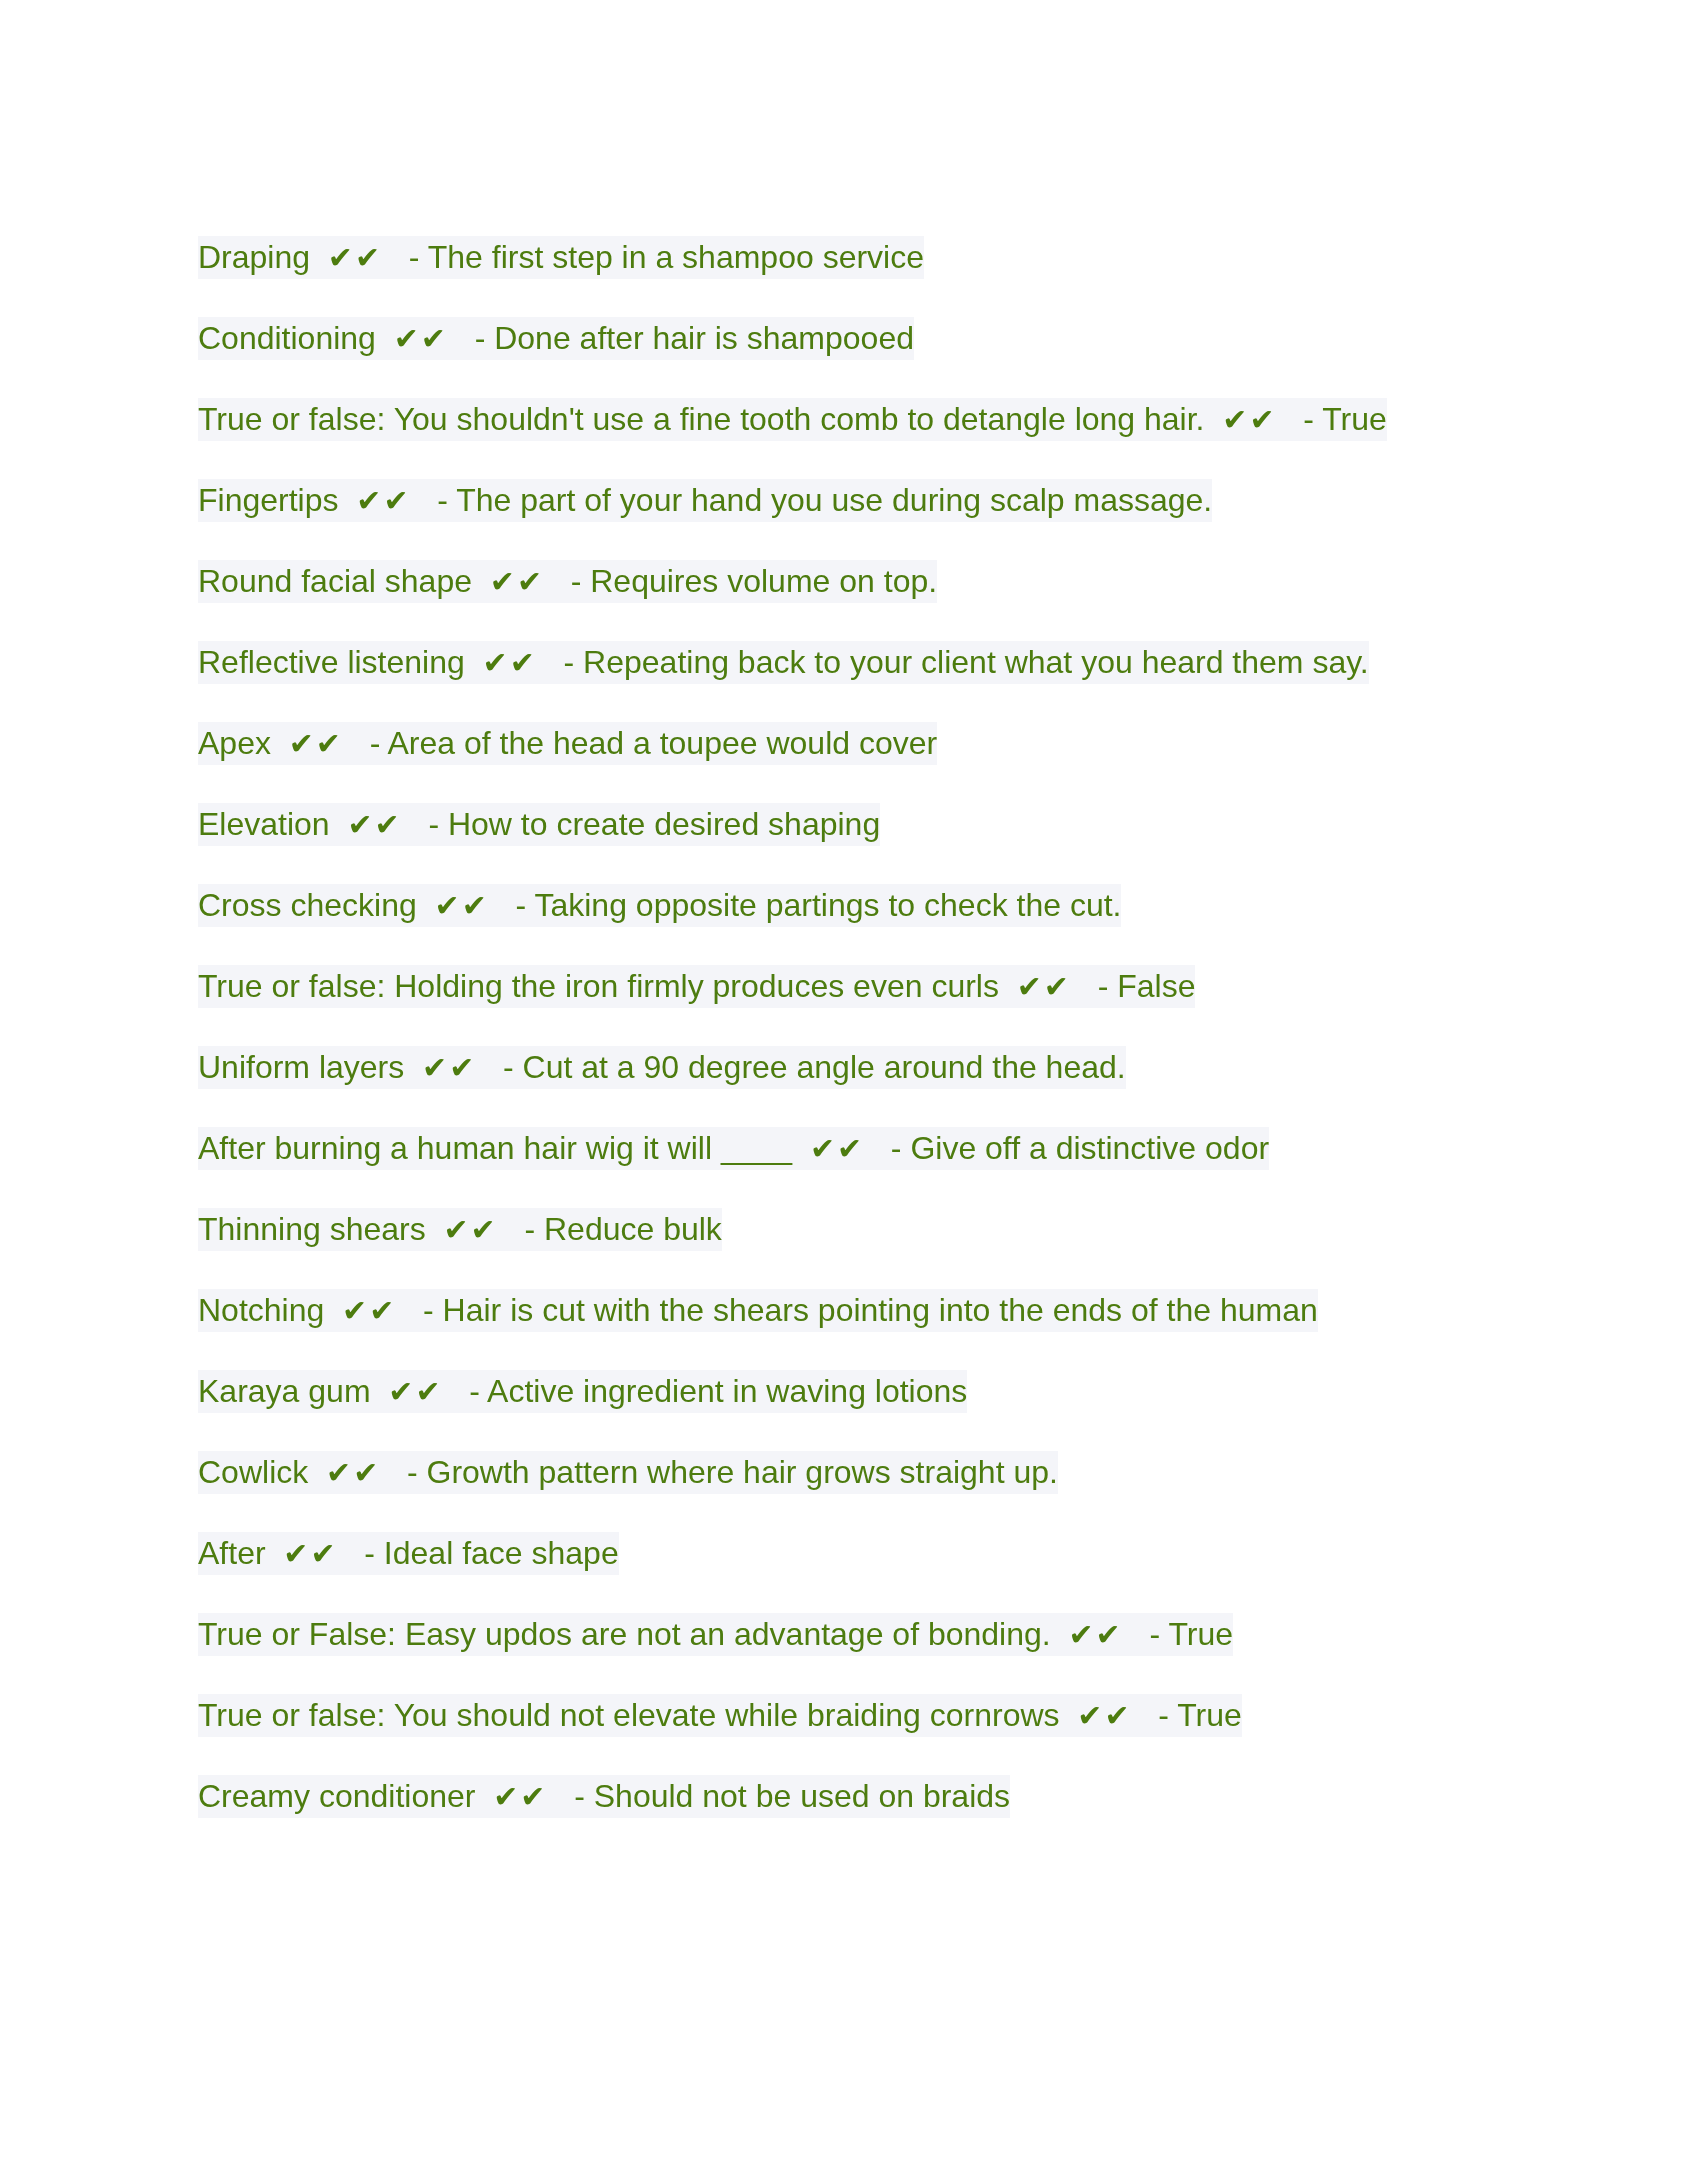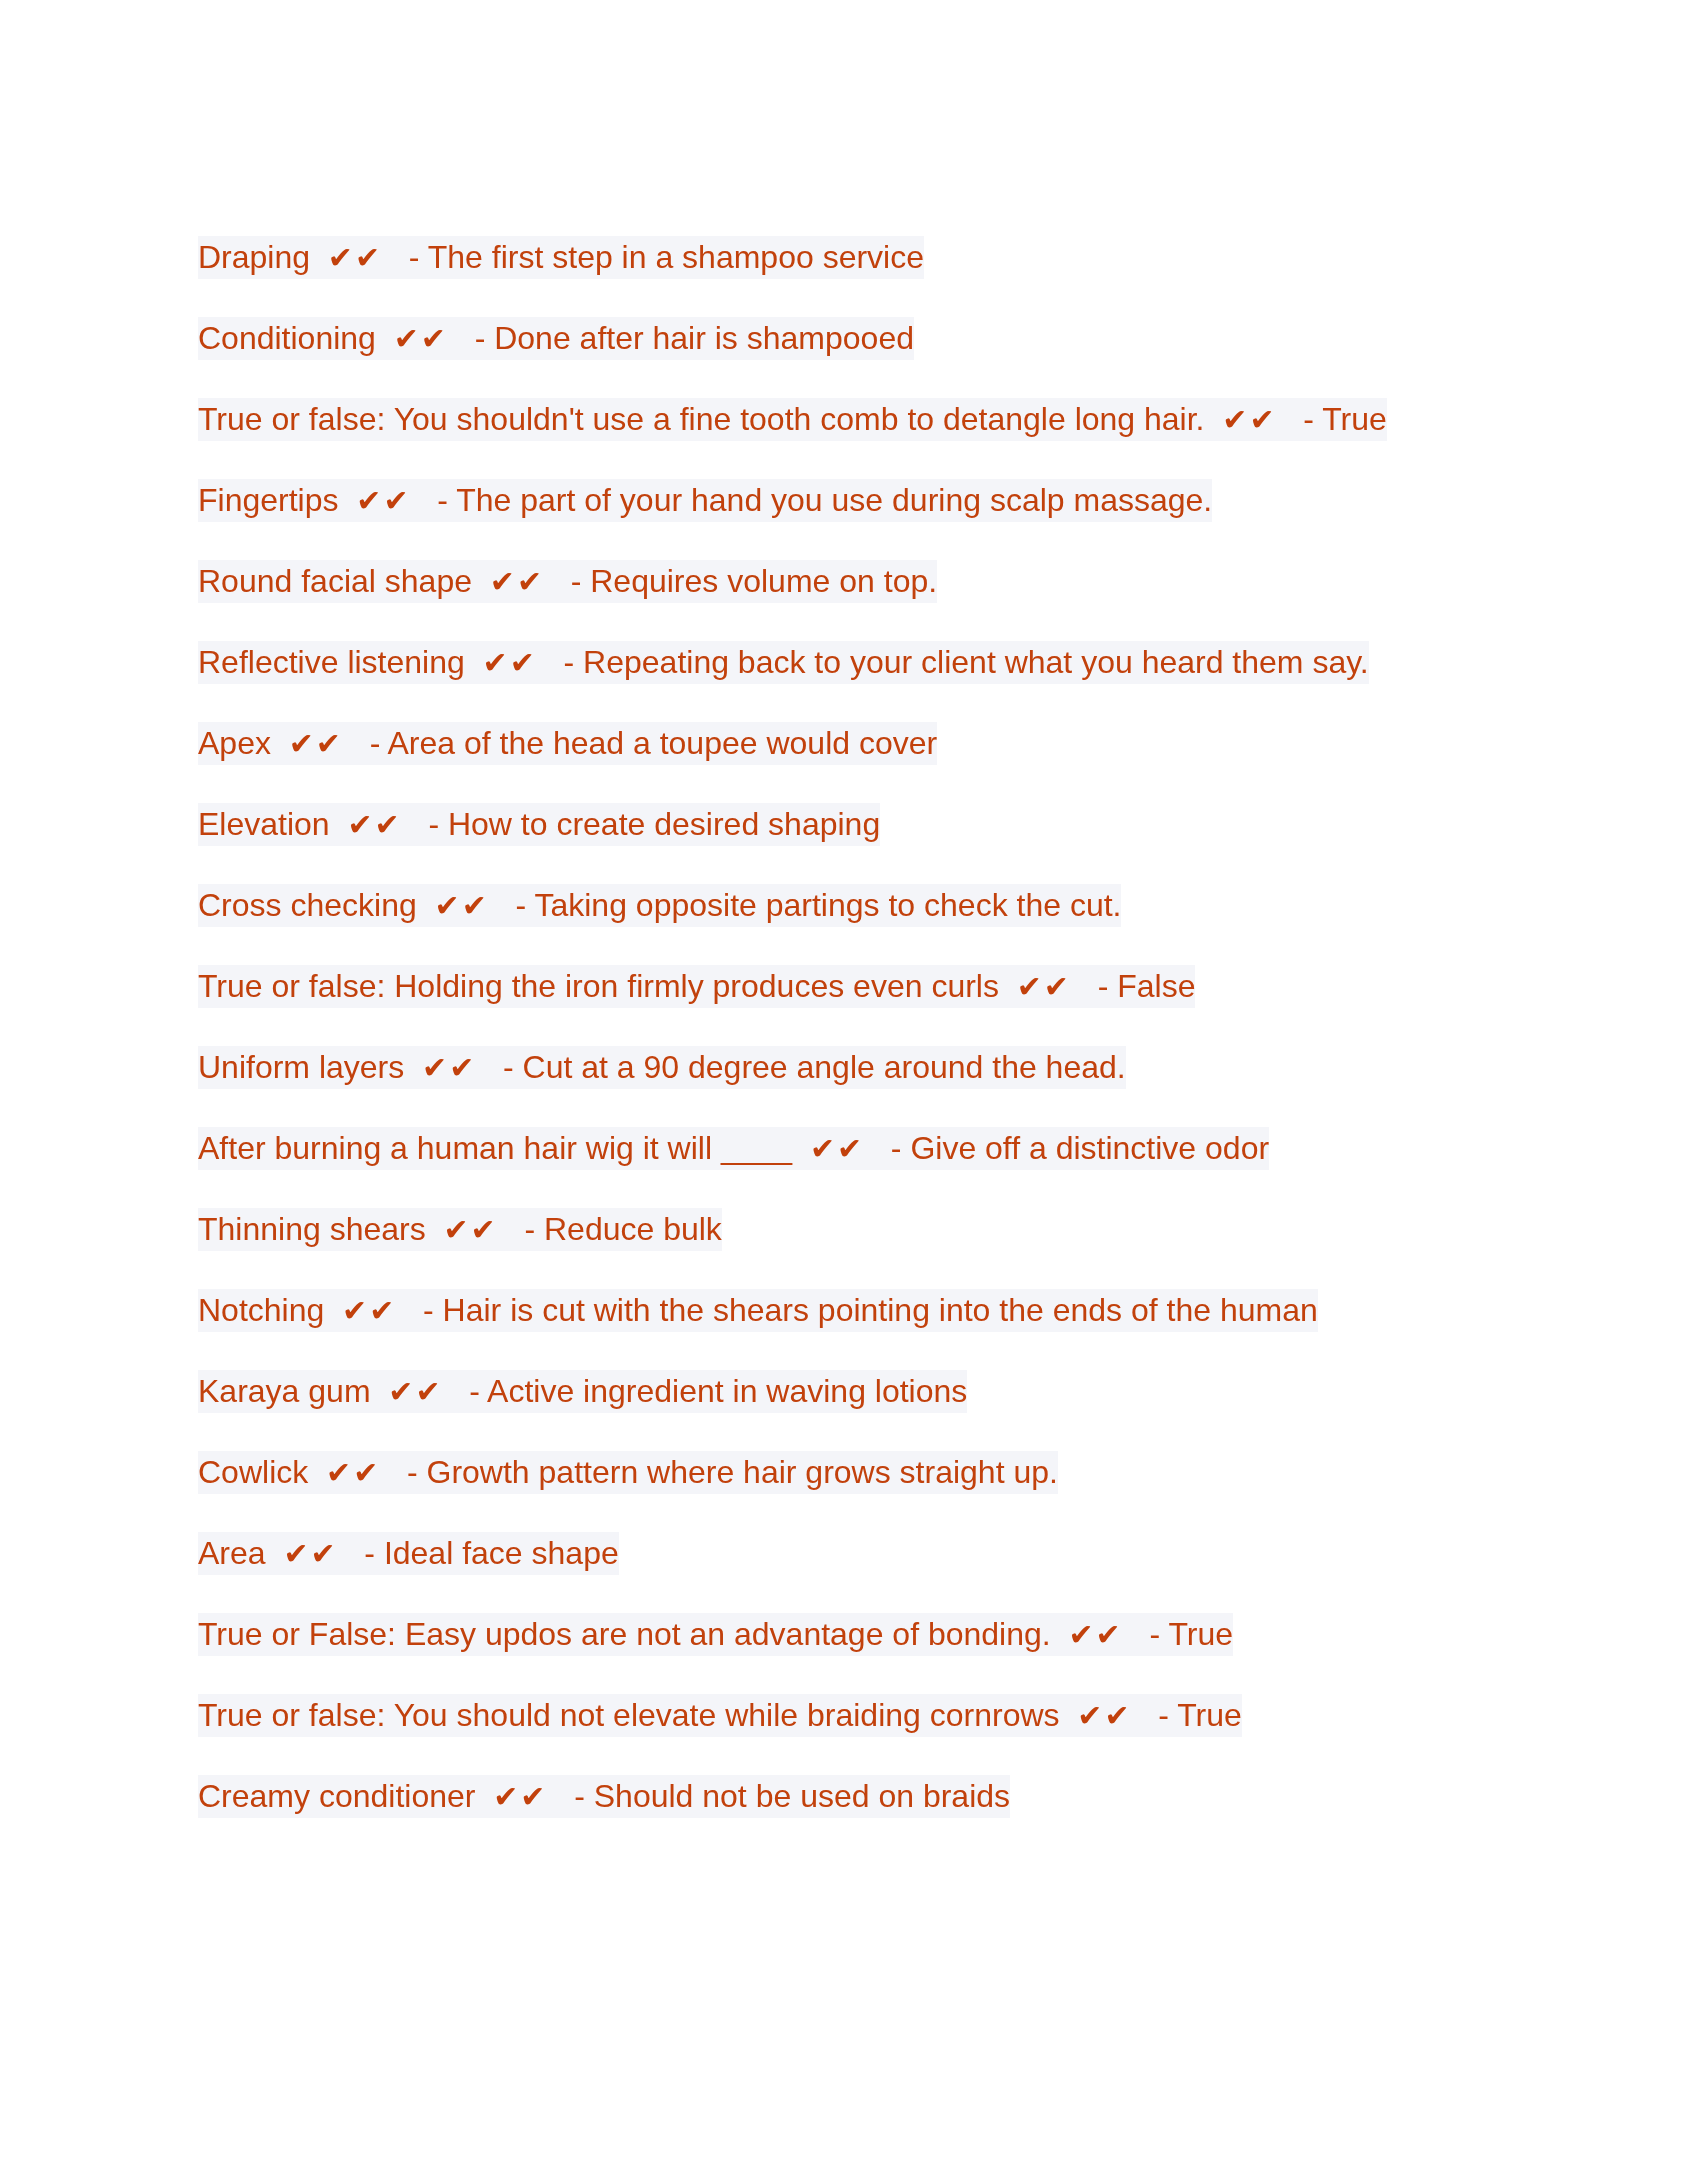--- a/index.html
+++ b/index.html
@@ -1,20 +1,20 @@
 <!DOCTYPE html>
 <html><head>
 <meta charset="utf-8">
 <style>
   html,body{margin:0;padding:0;background:#ffffff;}
   body{width:1683px;height:2178px;position:relative;overflow:hidden;}
   .list{position:absolute;left:198px;top:236px;}
   .row{height:43px;margin-bottom:38px;}
   .item{display:inline-block;background:#f4f5f9;height:43px;line-height:43px;
-        font-family:"Liberation Sans",sans-serif;font-size:32px;color:#c2410c;white-space:pre;}
+        font-family:"Liberation Sans",sans-serif;font-size:32px;color:#4d7c0f;white-space:pre;}
   .check{font-family:"DejaVu Sans",sans-serif;font-size:30px;font-weight:bold;letter-spacing:2px;}
 </style>
 </head>
 <body>
 
 <div class="list">
   <div class="row"><span class="item"><span>Draping</span><span>  </span><span class="check">✔✔</span><span>   </span><span>- The first step in a shampoo service</span></span></div>
   <div class="row"><span class="item"><span>Conditioning</span><span>  </span><span class="check">✔✔</span><span>   </span><span>- Done after hair is shampooed</span></span></div>
   <div class="row"><span class="item"><span>True or false: You shouldn't use a fine tooth comb to detangle long hair.</span><span>  </span><span class="check">✔✔</span><span>   </span><span>- True</span></span></div>
   <div class="row"><span class="item"><span>Fingertips</span><span>  </span><span class="check">✔✔</span><span>   </span><span>- The part of your hand you use during scalp massage.</span></span></div>
@@ -23,18 +23,18 @@
   <div class="row"><span class="item"><span>Apex</span><span>  </span><span class="check">✔✔</span><span>   </span><span>- Area of the head a toupee would cover</span></span></div>
   <div class="row"><span class="item"><span>Elevation</span><span>  </span><span class="check">✔✔</span><span>   </span><span>- How to create desired shaping</span></span></div>
   <div class="row"><span class="item"><span>Cross checking</span><span>  </span><span class="check">✔✔</span><span>   </span><span>- Taking opposite partings to check the cut.</span></span></div>
   <div class="row"><span class="item"><span>True or false: Holding the iron firmly produces even curls</span><span>  </span><span class="check">✔✔</span><span>   </span><span>- False</span></span></div>
   <div class="row"><span class="item"><span>Uniform layers</span><span>  </span><span class="check">✔✔</span><span>   </span><span>- Cut at a 90 degree angle around the head.</span></span></div>
   <div class="row"><span class="item"><span>After burning a human hair wig it will ____</span><span>  </span><span class="check">✔✔</span><span>   </span><span>- Give off a distinctive odor</span></span></div>
   <div class="row"><span class="item"><span>Thinning shears</span><span>  </span><span class="check">✔✔</span><span>   </span><span>- Reduce bulk</span></span></div>
   <div class="row"><span class="item"><span>Notching</span><span>  </span><span class="check">✔✔</span><span>   </span><span>- Hair is cut with the shears pointing into the ends of the human</span></span></div>
   <div class="row"><span class="item"><span>Karaya gum</span><span>  </span><span class="check">✔✔</span><span>   </span><span>- Active ingredient in waving lotions</span></span></div>
   <div class="row"><span class="item"><span>Cowlick</span><span>  </span><span class="check">✔✔</span><span>   </span><span>- Growth pattern where hair grows straight up.</span></span></div>
-  <div class="row"><span class="item"><span>Area</span><span>  </span><span class="check">✔✔</span><span>   </span><span>- Ideal face shape</span></span></div>
+  <div class="row"><span class="item"><span>After</span><span>  </span><span class="check">✔✔</span><span>   </span><span>- Ideal face shape</span></span></div>
   <div class="row"><span class="item"><span>True or False: Easy updos are not an advantage of bonding.</span><span>  </span><span class="check">✔✔</span><span>   </span><span>- True</span></span></div>
   <div class="row"><span class="item"><span>True or false: You should not elevate while braiding cornrows</span><span>  </span><span class="check">✔✔</span><span>   </span><span>- True</span></span></div>
   <div class="row"><span class="item"><span>Creamy conditioner</span><span>  </span><span class="check">✔✔</span><span>   </span><span>- Should not be used on braids</span></span></div>
 </div>
 
 
 </body></html>

